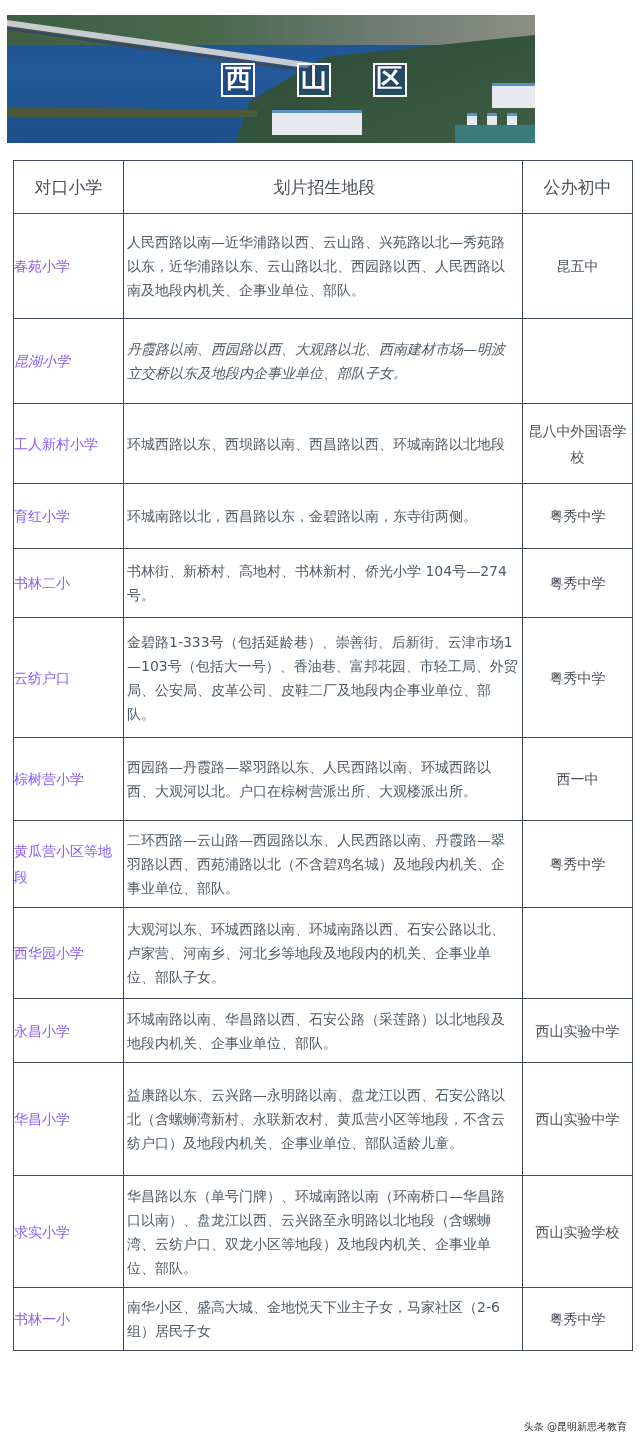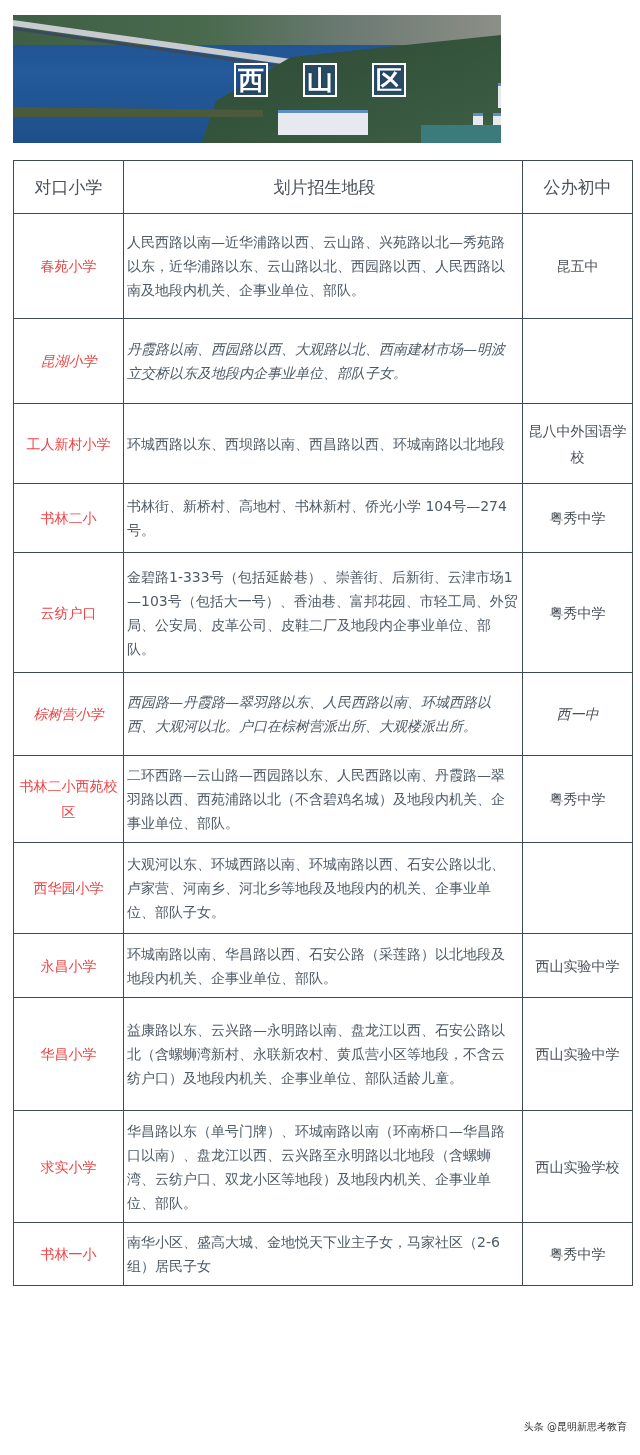--- a/index.html
+++ b/index.html
@@ -1,19 +1,19 @@
 <!DOCTYPE html>
 <html><head>
 <meta charset="utf-8">
 <style>
   html, body { margin:0; padding:0; background:#ffffff; }
   body { width:640px; height:1455px; position:relative; overflow:hidden;
          font-family:"DejaVu Sans", "Liberation Sans", sans-serif; color:#444a52; }
-  .banner { position:absolute; left:13px; top:15px; width:488px; height:128px; overflow:hidden;
-            background:linear-gradient(180deg,#1e4f8c 0%,#245a9b 45%,#1d4f8a 100%); }
+  .banner { position:absolute; left:7px; top:15px; width:528px; height:128px; overflow:hidden;
+            background:linear-gradient(180deg,#1e4f8c 0%,#245a9b 45%,#1d4f8a 100%);font-family:Liberation Mono, monospace; }
   .banner .shore-top { position:absolute; left:0; top:0; width:100%; height:30px;
             background:linear-gradient(90deg,#3f5f45 0%,#4a6a4e 40%,#6d7b74 70%,#8c8f86 100%); }
   .banner .bridge { position:absolute; left:0; top:5px; width:380px; height:6px; background:#c8ccd0;
             transform:rotate(8deg); transform-origin:left top; }
   .banner .bridge2 { position:absolute; left:0; top:12px; width:380px; height:3px; background:#3a4a5c;
             transform:rotate(8deg); transform-origin:left top; }
   .banner .land-right { position:absolute; right:0; top:20px; width:300px; height:110px;
             background:linear-gradient(160deg,#2e4a37 0%,#35543c 50%,#3f5e46 100%);
             clip-path:polygon(30% 20%,100% 0,100% 100%,0 100%,5% 60%); }
   .banner .spit { position:absolute; left:0; top:92px; width:250px; height:10px; background:#4c5a3c;
@@ -29,21 +29,21 @@
   .banner-title { position:absolute; left:0; top:48px; width:614px; text-align:center;
             font-size:26px; font-weight:bold; color:#ffffff; letter-spacing:18px;
             text-shadow:0 0 2px #1d3f70, 0 0 2px #1d3f70; }
   .banner-title span { display:inline-block; border:2px solid #ffffff; padding:0 2px; margin:0 4px;
             line-height:30px; letter-spacing:0; background:rgba(30,70,130,0.55); }
 
   table.t { position:absolute; left:13px; top:160px; width:615px; border-collapse:collapse;
             table-layout:fixed; font-size:14px; }
   table.t td, table.t th { border:1px solid #3e4a57; padding:0; vertical-align:middle; }
   table.t th { font-weight:normal; font-size:17px; color:#4a5058; height:52px; text-align:center; }
-  .c1 { width:109px; text-align:center; color:#ef4444; font-size:14px; line-height:26px; }
+  .c1 { width:109px; color:#8b5cf6; font-size:14px; line-height:26px; }
   .c2 { width:395px; text-align:left; padding-left:3px !important; color:#4e5a66; line-height:24px; font-size:14px; }
   .c3 { width:109px; text-align:center; color:#4a5058; font-size:14px; line-height:26px; }
   .c2 div { padding-right:4px; }
   .watermark { position:absolute; right:13px; top:1420px; font-size:10px; color:#333;
                font-family:"DejaVu Sans", sans-serif; }
 </style>
 </head>
 <body>
 
 <div class="banner">
@@ -101,20 +101,31 @@
         <td class="c1">
           <div>工人新村小学</div>
         </td>
         <td class="c2">
           <div>环城西路以东、西坝路以南、西昌路以西、环城南路以北地段</div>
         </td>
         <td class="c3">
           <div>昆八中外国语学校</div>
         </td>
       </tr>
+      <tr style="height: 65px;">
+        <td class="c1">
+          <div>育红小学</div>
+        </td>
+        <td class="c2">
+          <div>环城南路以北，西昌路以东，金碧路以南，东寺街两侧。</div>
+        </td>
+        <td class="c3">
+          <div>粤秀中学</div>
+        </td>
+      </tr>
       <tr style="height: 69px;">
         <td class="c1">
           <div>书林二小</div>
         </td>
         <td class="c2">
           <div>书林街、新桥村、高地村、书林新村、侨光小学 104号—274号。</div>
         </td>
         <td class="c3">
           <div>粤秀中学</div>
         </td>
@@ -123,34 +134,34 @@
         <td class="c1">
           <div>云纺户口</div>
         </td>
         <td class="c2">
           <div>金碧路1-333号（包括延龄巷）、崇善街、后新街、云津市场1—103号（包括大一号）、香油巷、富邦花园、市轻工局、外贸局、公安局、皮革公司、皮鞋二厂及地段内企事业单位、部队。</div>
         </td>
         <td class="c3">
           <div>粤秀中学</div>
         </td>
       </tr>
-      <tr style="height: 83px; font-style: italic;">
+      <tr style="height: 83px;">
         <td class="c1">
           <div>棕树营小学</div>
         </td>
         <td class="c2">
           <div>西园路—丹霞路—翠羽路以东、人民西路以南、环城西路以西、大观河以北。户口在棕树营派出所、大观楼派出所。</div>
         </td>
         <td class="c3">
           <div>西一中</div>
         </td>
       </tr>
       <tr style="height: 87px;">
         <td class="c1">
-          <div>书林二小西苑校区</div>
+          <div>黄瓜营小区等地段</div>
         </td>
         <td class="c2">
           <div>二环西路—云山路—西园路以东、人民西路以南、丹霞路—翠羽路以西、西苑浦路以北（不含碧鸡名城）及地段内机关、企事业单位、部队。</div>
         </td>
         <td class="c3">
           <div>粤秀中学</div>
         </td>
       </tr>
       <tr style="height: 91px;">
         <td class="c1">

